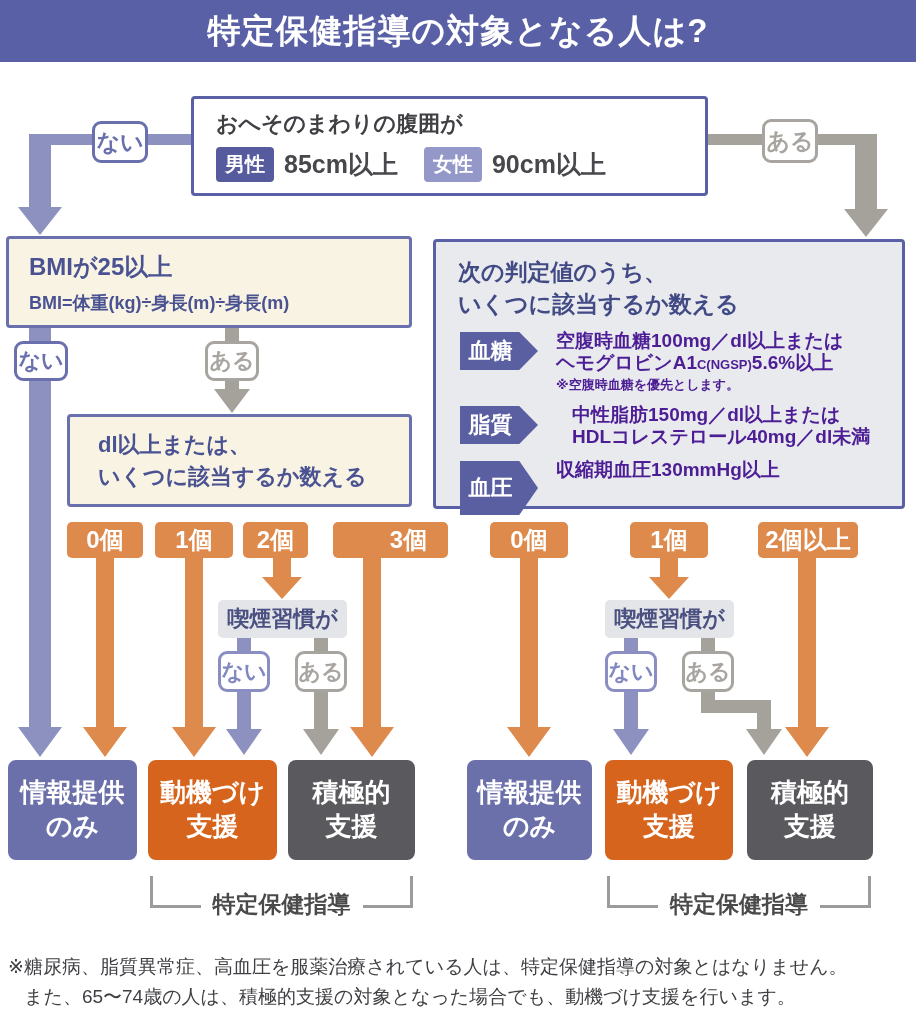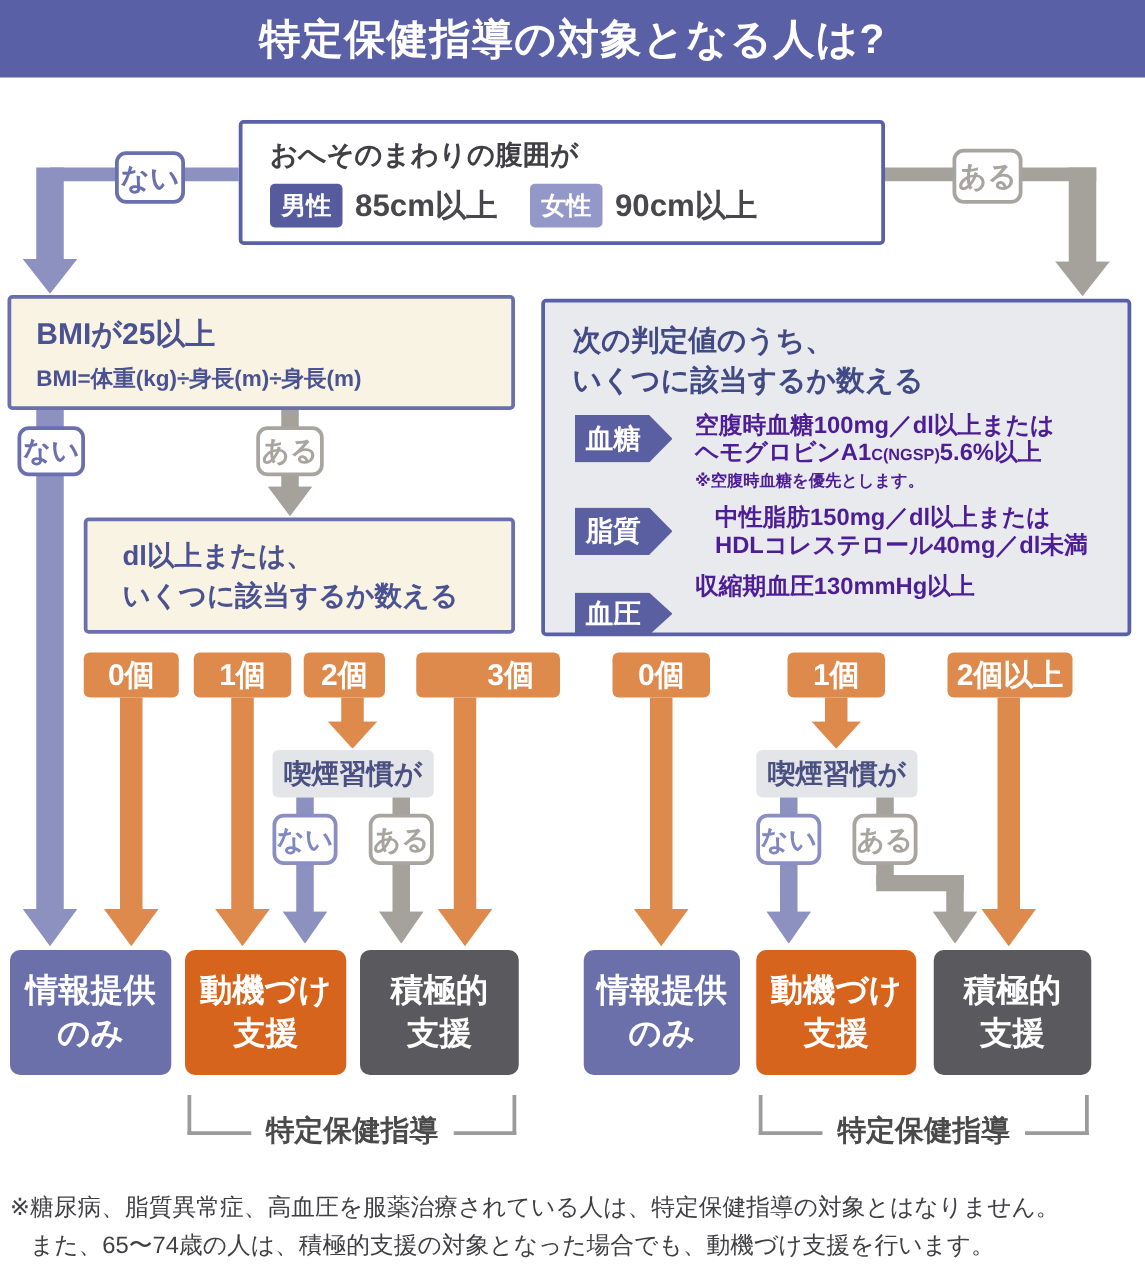--- a/index.html
+++ b/index.html
@@ -87,21 +87,21 @@
       <div><span>ヘモグロビンA1</span><span style="font-size:13px;">C(NGSP)</span><span>5.6%以上</span></div>
       <div style="font-size:13px;margin-top:2px;">※空腹時血糖を優先とします。</div>
     </div>
 
     <div class="penta" style="left:24px;top:164px;width:78px;height:38px;">脂質</div>
     <div class="rowtext" style="left:136px;top:162px;">
       <div>中性脂肪150mg／dl以上または</div>
       <div>HDLコレステロール40mg／dl未満</div>
     </div>
 
-    <div class="penta" style="left:24px;top:232px;width:78px;height:34px;">血圧</div>
+    <div class="penta" style="left:24px;top:219px;width:78px;height:54px;">血圧</div>
     <div class="rowtext" style="left:120px;top:217px;">
       <div>収縮期血圧130mmHg以上</div>
     </div>
   </div>
 
   <div class="count-badge" style="left:67px;width:76px;">0個</div>
   <div class="count-badge" style="left:155px;width:78px;">1個</div>
   <div class="count-badge" style="left:243px;width:65px;">2個</div>
   <div class="count-badge" style="left:333px;width:79px;padding-left:36px;">3個</div>
 

